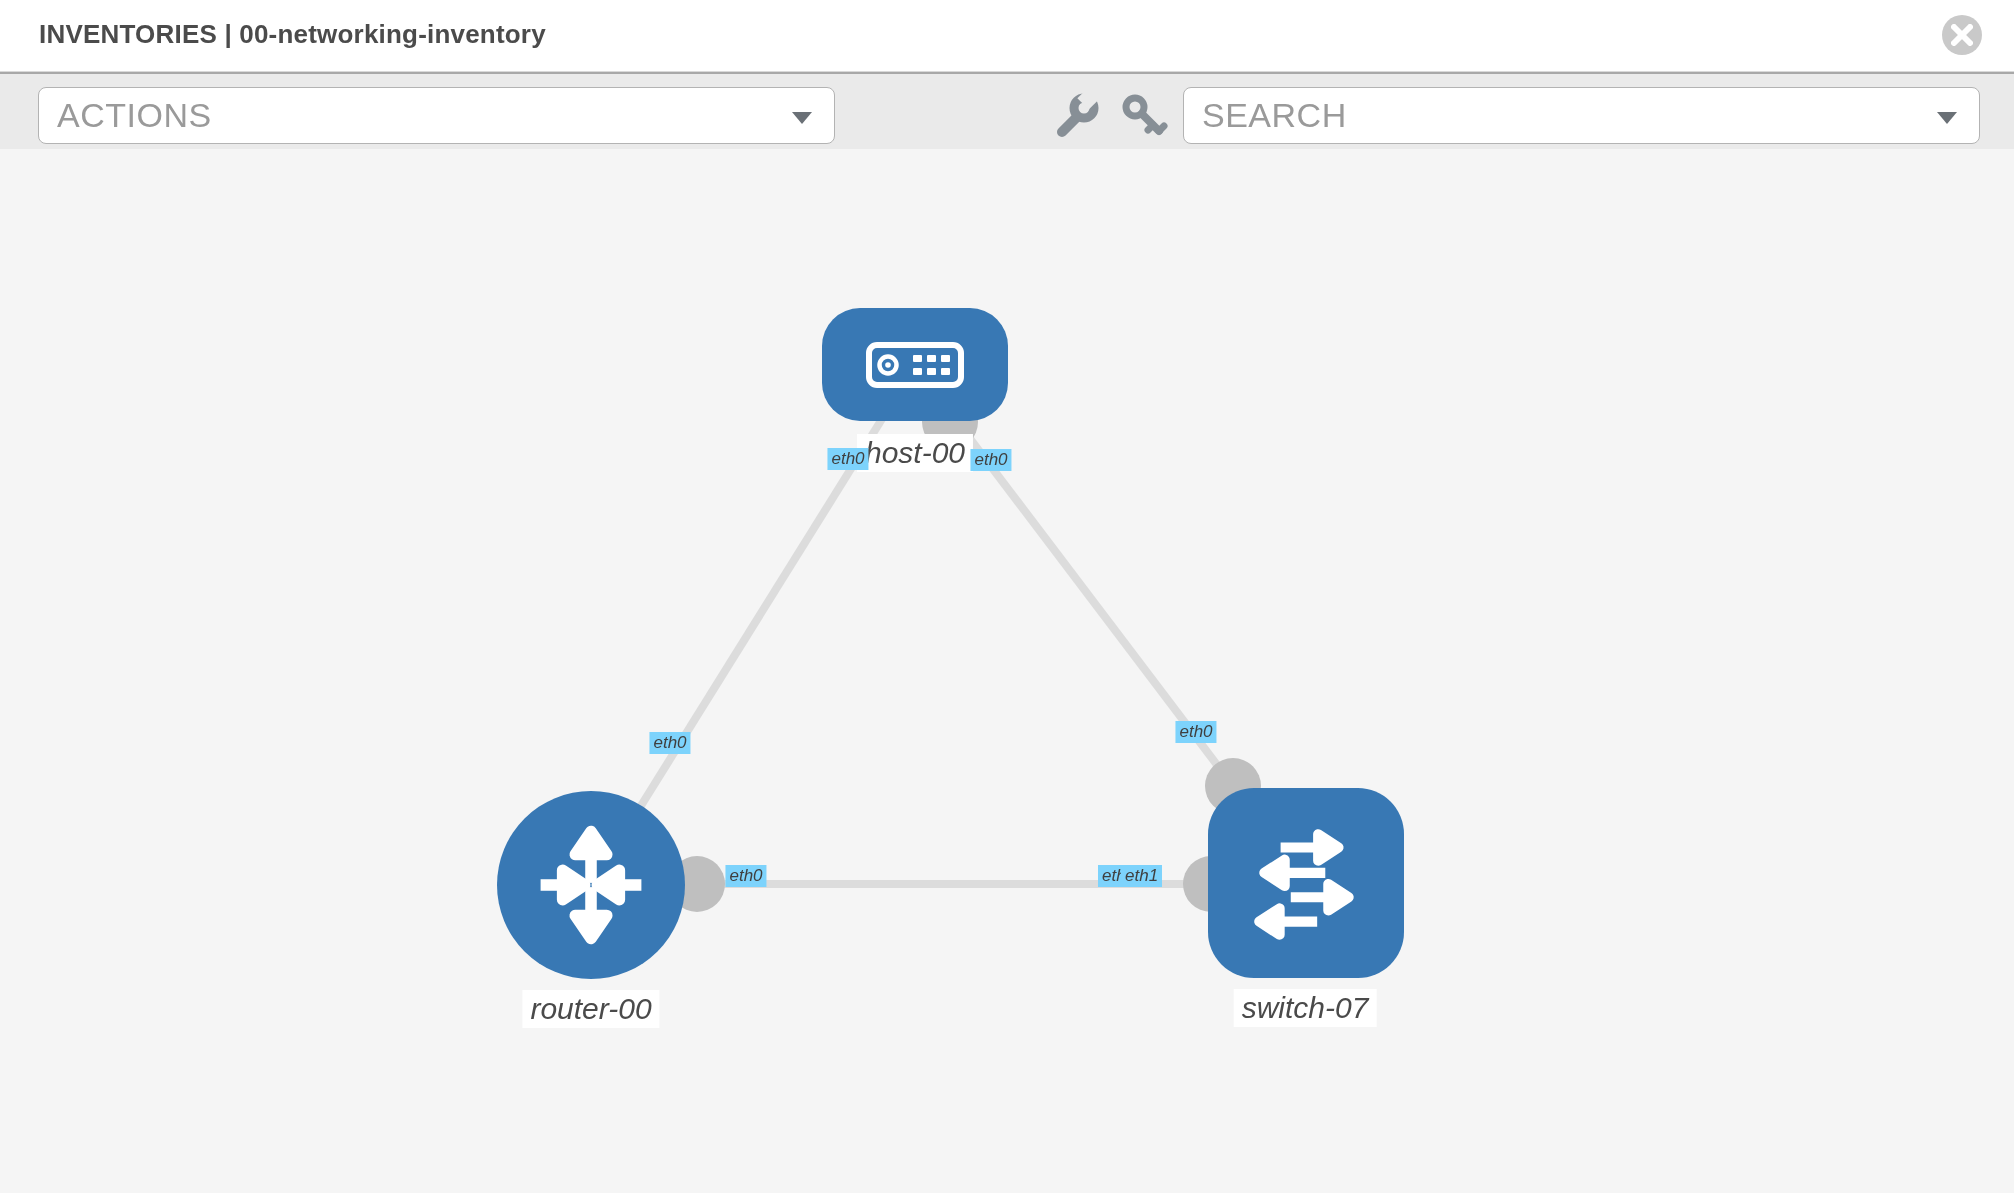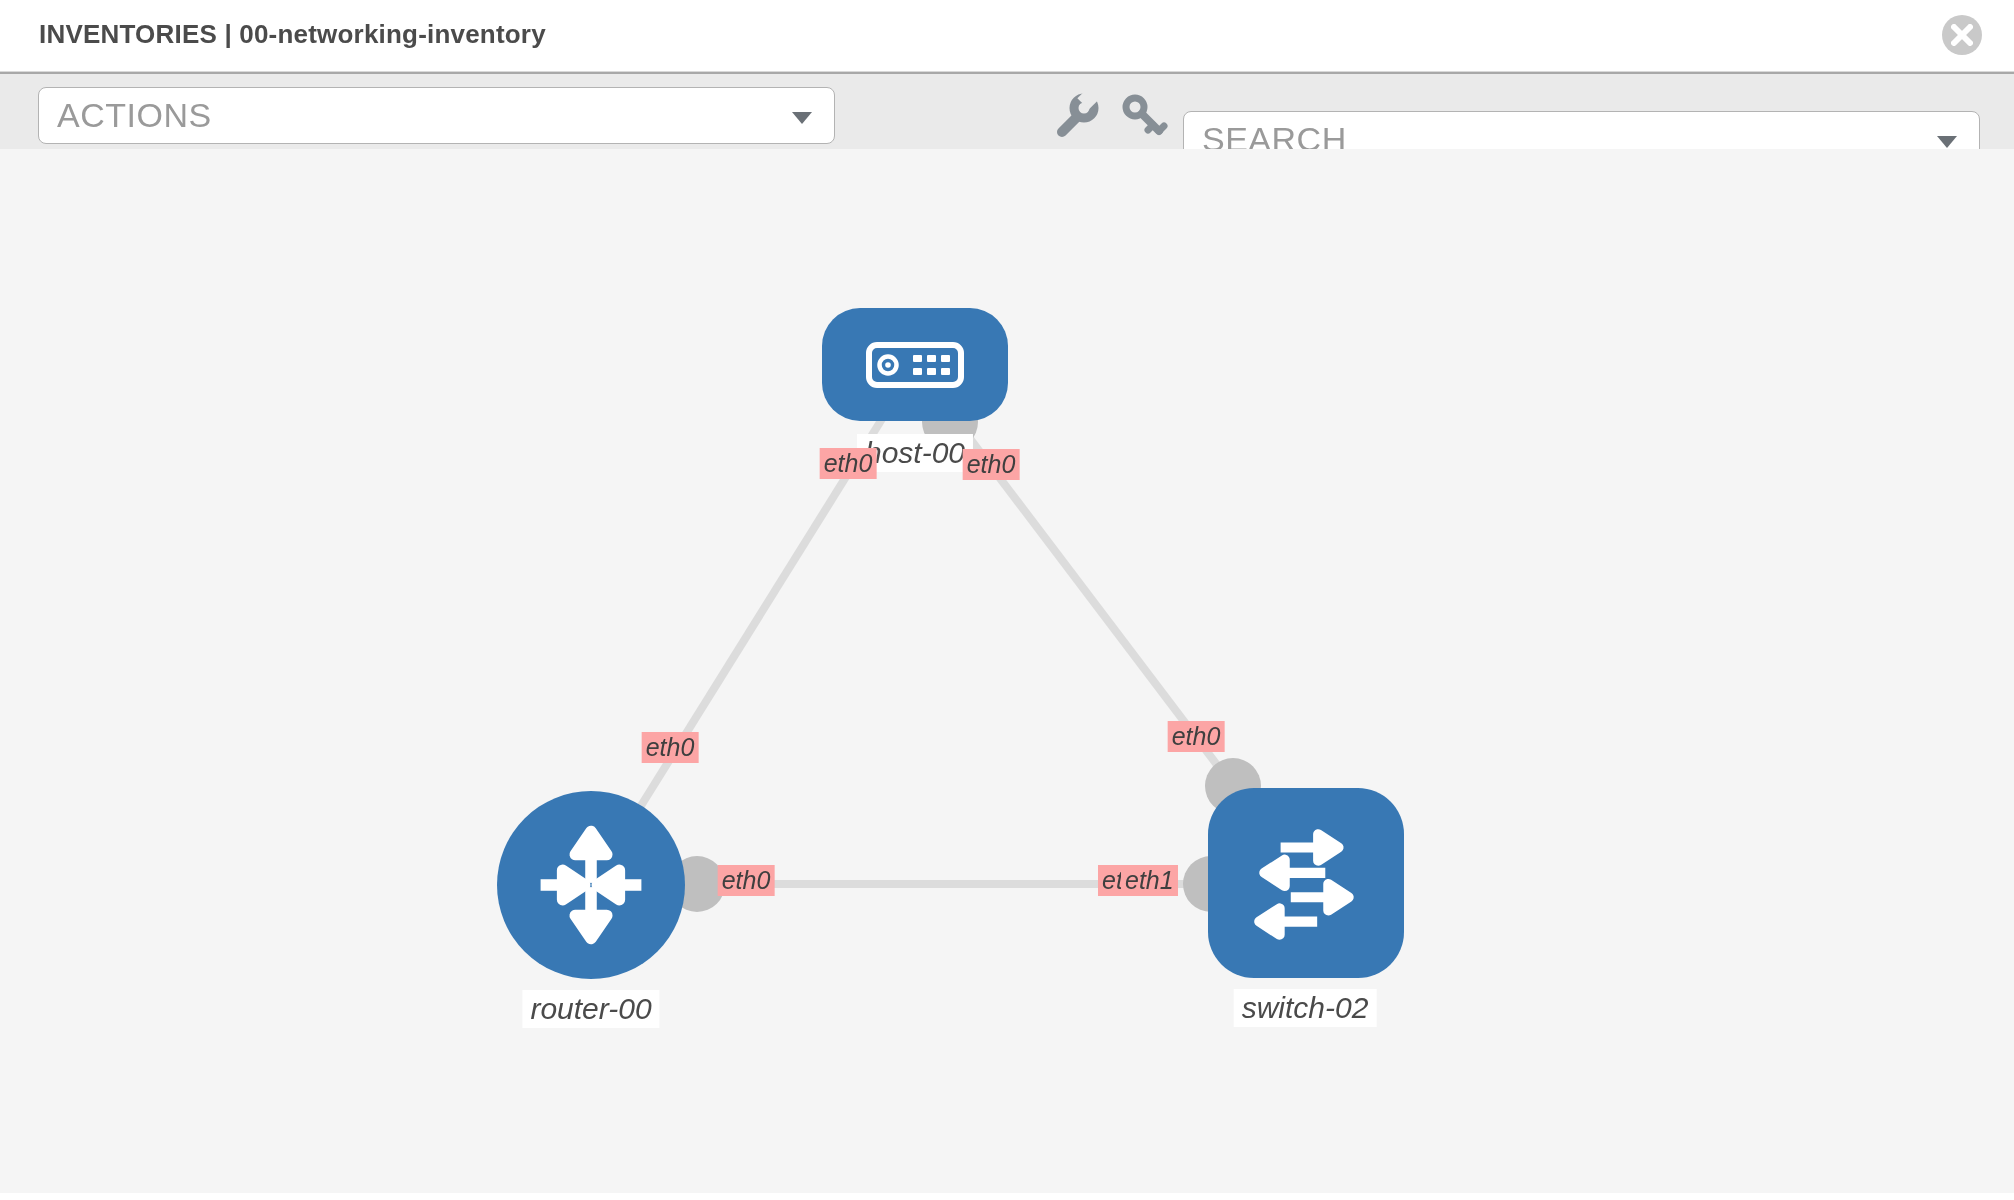--- a/index.html
+++ b/index.html
@@ -46,21 +46,21 @@
     font-size: 34px; color: #9a9a9a; letter-spacing: 0.5px;
   }
   .chevron-down {
     position: absolute; right: 22px; top: 24px;
     width: 0; height: 0;
     border-left: 10px solid transparent;
     border-right: 10px solid transparent;
     border-top: 12px solid #6a7076;
   }
   .combo-actions { left: 38px;  width: 797px; }
-  .combo-search  { left: 1183px; width: 797px; margin-top: 24px; }
+  .combo-search  { left: 1183px; width: 797px; }
   .tool-icon-btn {
     position: absolute; top: 18px; width: 48px; height: 48px;
     cursor: pointer;
   }
   .btn-wrench { left: 1052px; }
   .btn-key    { left: 1120px; }
 
   
   .canvas {
     position: absolute; left: 0; top: 149px; width: 2014px; height: 1044px;
@@ -75,22 +75,22 @@
   .node-router { left: 497px;  top: 642px; width: 188px; height: 188px; border-radius: 50%; }
   .node-switch { left: 1208px; top: 639px; width: 196px; height: 190px; border-radius: 46px; }
 
   .node-label {
     position: absolute; transform: translateX(-50%);
     background: #ffffff; color: #4a4a4a;
     font-size: 30px; padding: 2px 8px; white-space: nowrap;
   }
   .port-label {
     position: absolute; transform: translateX(-50%);
-    background: #fca5a5; color: #3f3f3f;
-    font-size: 25px; padding: 1px 4px; white-space: nowrap;
+    background: #7dd3fc; color: #3f3f3f;
+    font-size: 17px; padding: 1px 4px; white-space: nowrap;
   }
   .port-label.no-center { transform: none; }
 </style>
 </head>
 <body>
 
 <div class="header">
   <div class="page-title">INVENTORIES | 00-networking-inventory</div>
   <div class="close-btn">
     <svg width="22" height="22" viewBox="0 0 22 22">
@@ -182,21 +182,21 @@
         <line x1="50" y1="74" x2="90" y2="74"></line>
         <polygon points="107,74 87,61 87,87"></polygon>
         <line x1="76" y1="98" x2="36" y2="98"></line>
         <polygon points="19,98 39,85 39,111"></polygon>
       </g>
     </svg>
   </div>
 
   <div class="node-label" style="left:915px;  top:285px;">host-00</div>
   <div class="node-label" style="left:591px;  top:841px;">router-00</div>
-  <div class="node-label" style="left:1305px; top:840px;">switch-02</div>
+  <div class="node-label" style="left:1305px; top:840px;">switch-07</div>
 
   <div class="port-label" style="left:848px;  top:299px;">eth0</div>
   <div class="port-label" style="left:991px;  top:300px;">eth0</div>
   <div class="port-label" style="left:670px;  top:583px;">eth0</div>
   <div class="port-label" style="left:1196px; top:572px;">eth0</div>
   <div class="port-label" style="left:746px;  top:716px;">eth0</div>
   <div class="port-label no-center" style="left:1098px; top:716px;">eth0</div>
   <div class="port-label no-center" style="left:1121px; top:716px;">eth1</div>
 
 </div>

